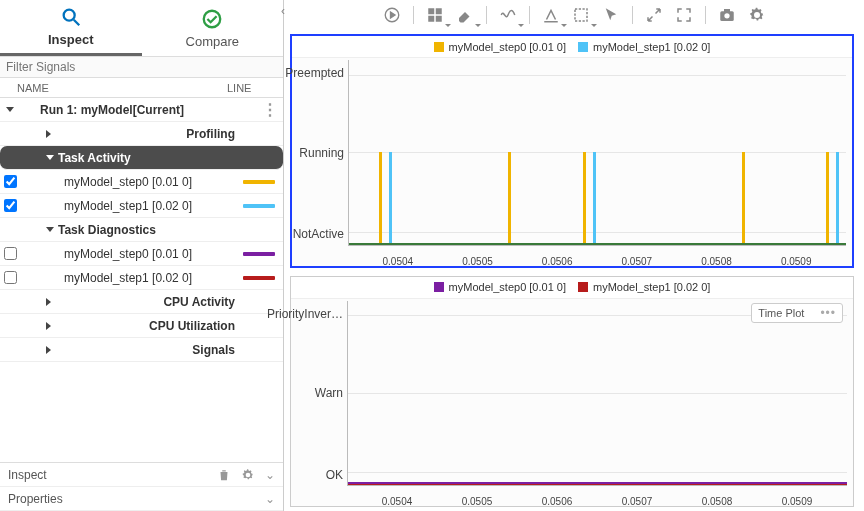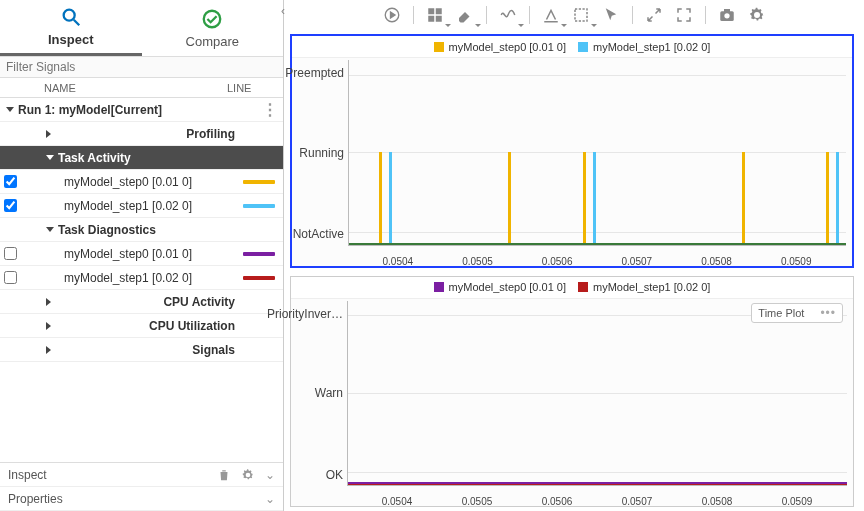--- a/index.html
+++ b/index.html
@@ -8,37 +8,37 @@
   
   .left { width: 284px; height: 100%; display: flex; flex-direction: column; border-right: 1px solid #ccc; position: relative; }
   .collapse-handle { position: absolute; top: 4px; right: -2px; font-size: 12px; color: #888; cursor: pointer; z-index: 10; }
   .tabs { display: flex; height: 56px; }
   .tab { flex: 1; display: flex; flex-direction: column; align-items: center; justify-content: center; gap: 4px; cursor: pointer; font-size: 13px; color: #555; }
   .tab.active { border-bottom: 3px solid #666; color: #333; font-weight: 600; }
   .tab-icon { width: 22px; height: 22px; }
   .filter-row { height: 22px; border-top: 1px solid #ddd; border-bottom: 1px solid #ddd; font-size: 12px; color: #888; padding: 0 6px; display: flex; align-items: center; background: #fafafa; }
   .filter-input { border: none; outline: none; background: transparent; width: 100%; font-size: 12px; color: #888; }
   .thead { display: flex; height: 20px; border-bottom: 1px solid #ddd; font-size: 11px; color: #666; align-items: center; background: #fff; }
-  .th-name { flex: 1; padding-left: 44px; }
+  .th-name { flex: 1; padding-left: 17px; }
   .th-line { width: 56px; }
   .tree { flex: 1; overflow: auto; font-size: 12px; color: #333; }
   .row { display: flex; align-items: center; height: 24px; border-bottom: 1px solid #eee; position: relative; }
   .row .cb { width: 20px; display: flex; justify-content: center; }
   .row .cb input { width: 13px; height: 13px; }
   .row .main { flex: 1; display: flex; align-items: center; }
   .row .line { width: 48px; display: flex; justify-content: center; }
   .row .swatch { width: 32px; height: 4px; border-radius: 1px; }
   .arrow { width: 0; height: 0; margin-right: 4px; }
   .arrow.right { border-top: 4px solid transparent; border-bottom: 4px solid transparent; border-left: 5px solid #444; }
   .arrow.down { border-left: 4px solid transparent; border-right: 4px solid transparent; border-top: 5px solid #444; }
   .arrow.down.light { border-top-color: #fff; }
   .row.run { font-weight: 700; }
-  .row.run .main { padding-left: 6px; }
+  .row.run .main { padding-left: 6px; gap: 22px; }
   .row.run .menu { position: absolute; right: 6px; color: #999; font-size: 16px; letter-spacing: -1px; line-height: 10px;}
-  .row.dark { background: #4c4c4c; color: #fff; }
+  .row.dark { background: #4c4c4c; color: #fff; border-radius: 7px; }
   .row.lvl1 .main { padding-left: 26px; font-weight: bold; }
   .row.lvl2 .main { padding-left: 44px; }
   .panel-footer { border-top: 1px solid #ddd; }
   .pf-row { height: 24px; display: flex; align-items: center; font-size: 12px; color: #555; padding: 0 8px; border-bottom: 1px solid #eee; justify-content: space-between; }
   .pf-icons { display: flex; gap: 10px; color: #999; align-items: center;}
   .pf-chev { color: #999; }
   
   .right { flex: 1; display: flex; flex-direction: column; position: relative; }
   .toolbar { height: 30px; display: flex; align-items: center; justify-content: center; gap: 4px; color: #888; }
   .tb-sep { width: 1px; height: 18px; background: #ccc; margin: 0 4px; }

